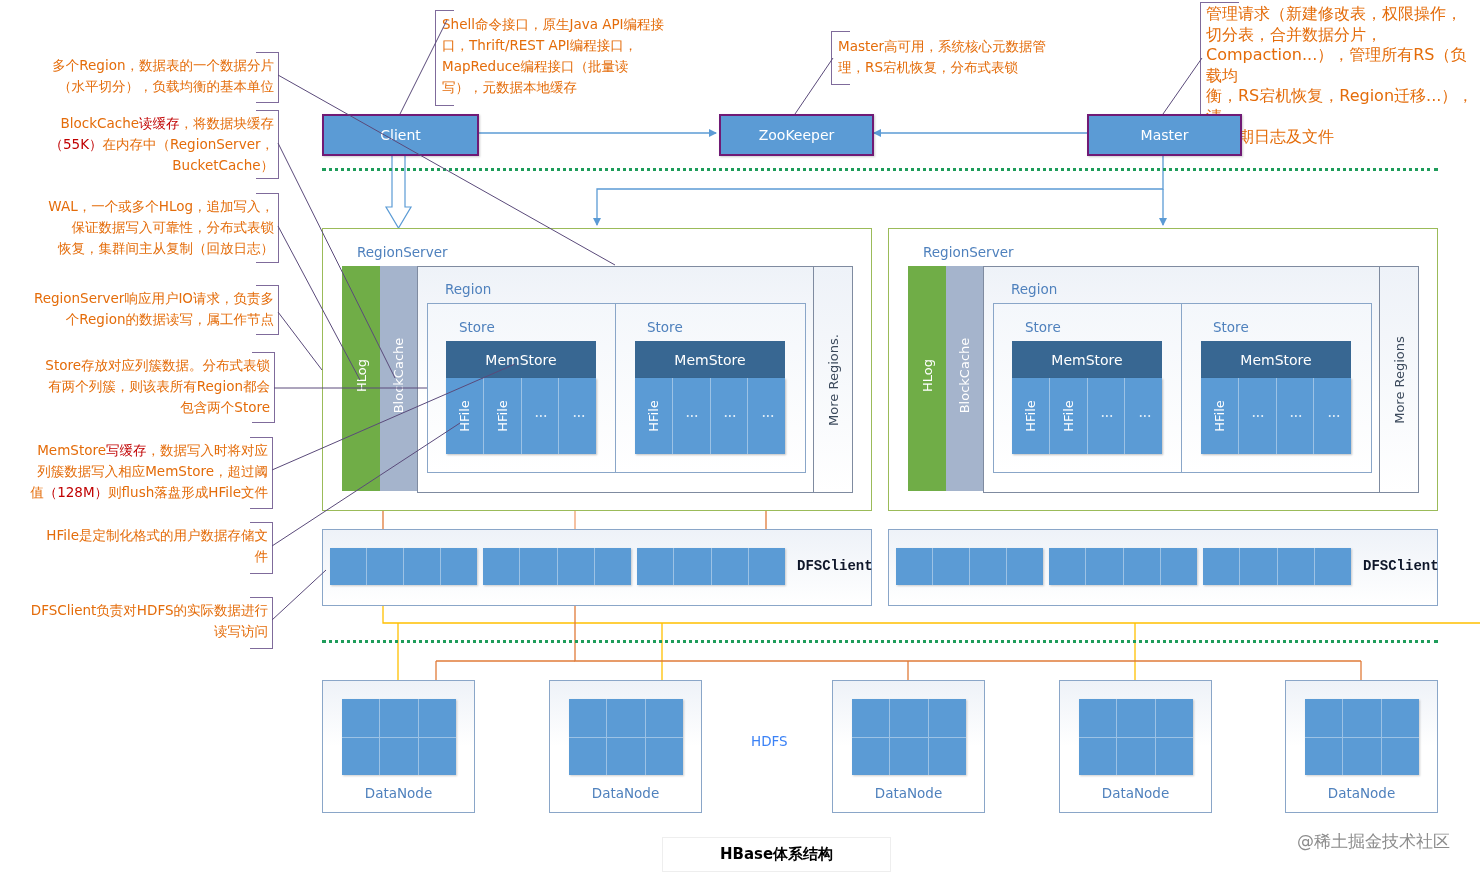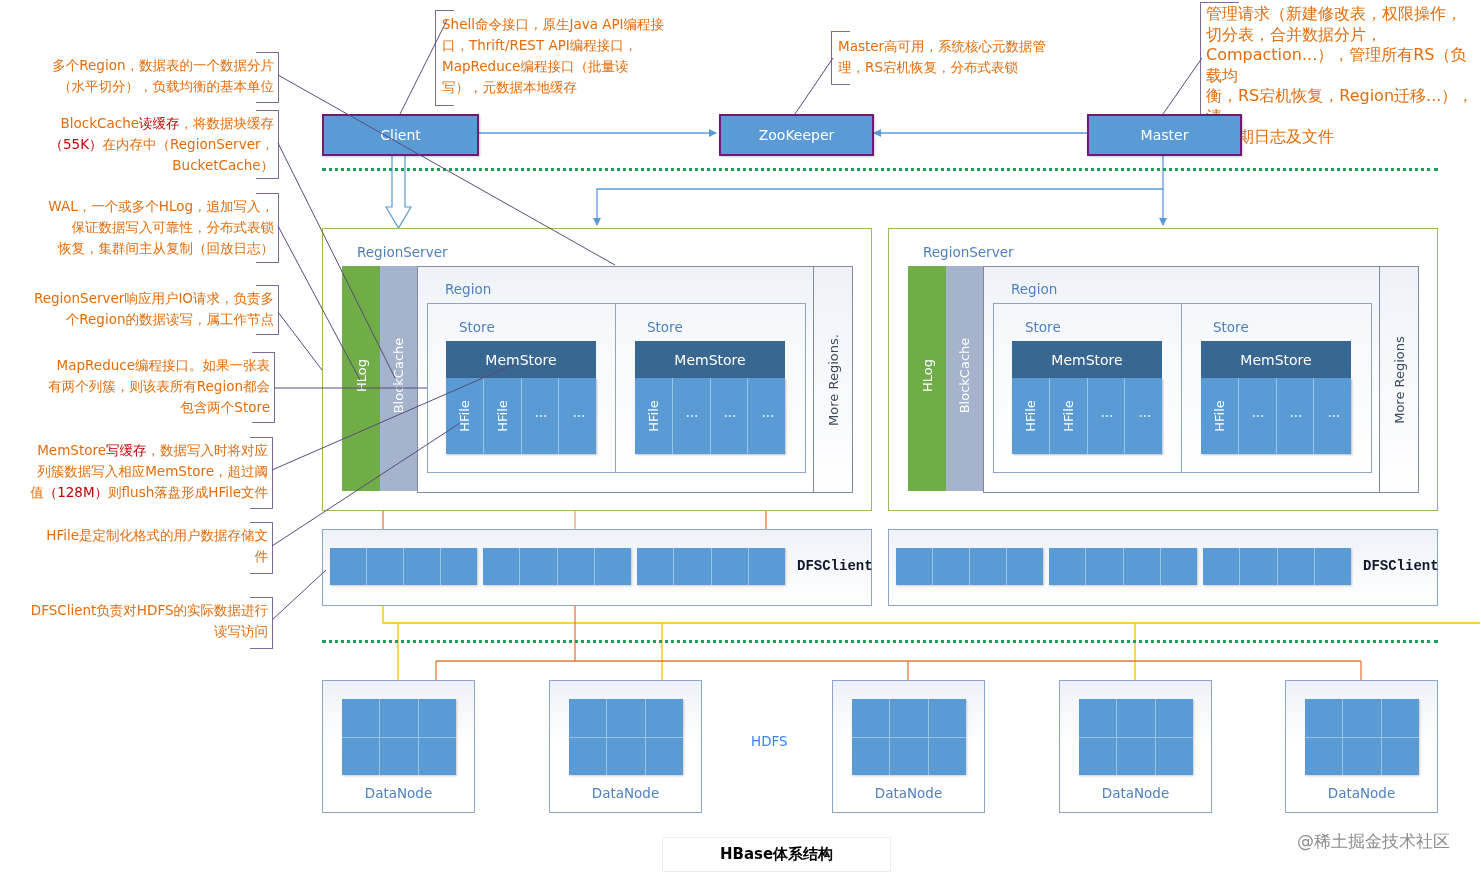--- a/index.html
+++ b/index.html
@@ -136,21 +136,21 @@
       <div><span>保证数据写入可靠性，分布式表锁</span></div>
       <div><span>恢复，集群间主从复制（回放日志）</span></div>
     </div>
     <div class="bracket r" style="left: 256px; top: 285px; width: 22px; height: 48px;"></div>
     <div class="note" style="right: 1207px; top: 288px; width: 290px;">
       <div><span>RegionServer响应用户IO请求，负责多</span></div>
       <div><span>个Region的数据读写，属工作节点</span></div>
     </div>
     <div class="bracket r" style="left: 252px; top: 352px; width: 22px; height: 69px;"></div>
     <div class="note" style="right: 1211px; top: 355px; width: 290px;">
-      <div><span>MapReduce编程接口。如果一张表</span></div>
+      <div><span>Store存放对应列簇数据。分布式表锁</span></div>
       <div><span>有两个列簇，则该表所有Region都会</span></div>
       <div><span>包含两个Store</span></div>
     </div>
     <div class="bracket r" style="left: 250px; top: 437px; width: 22px; height: 70px;"></div>
     <div class="note" style="right: 1213px; top: 440px; width: 290px;">
       <div><span>MemStore</span><span class="red">写缓存</span><span>，数据写入时将对应</span></div>
       <div><span>列簇数据写入相应MemStore，超过阈</span></div>
       <div><span>值</span><span class="red">（128M）</span><span>则flush落盘形成HFile文件</span></div>
     </div>
     <div class="bracket r" style="left: 250px; top: 522px; width: 22px; height: 50px;"></div>

